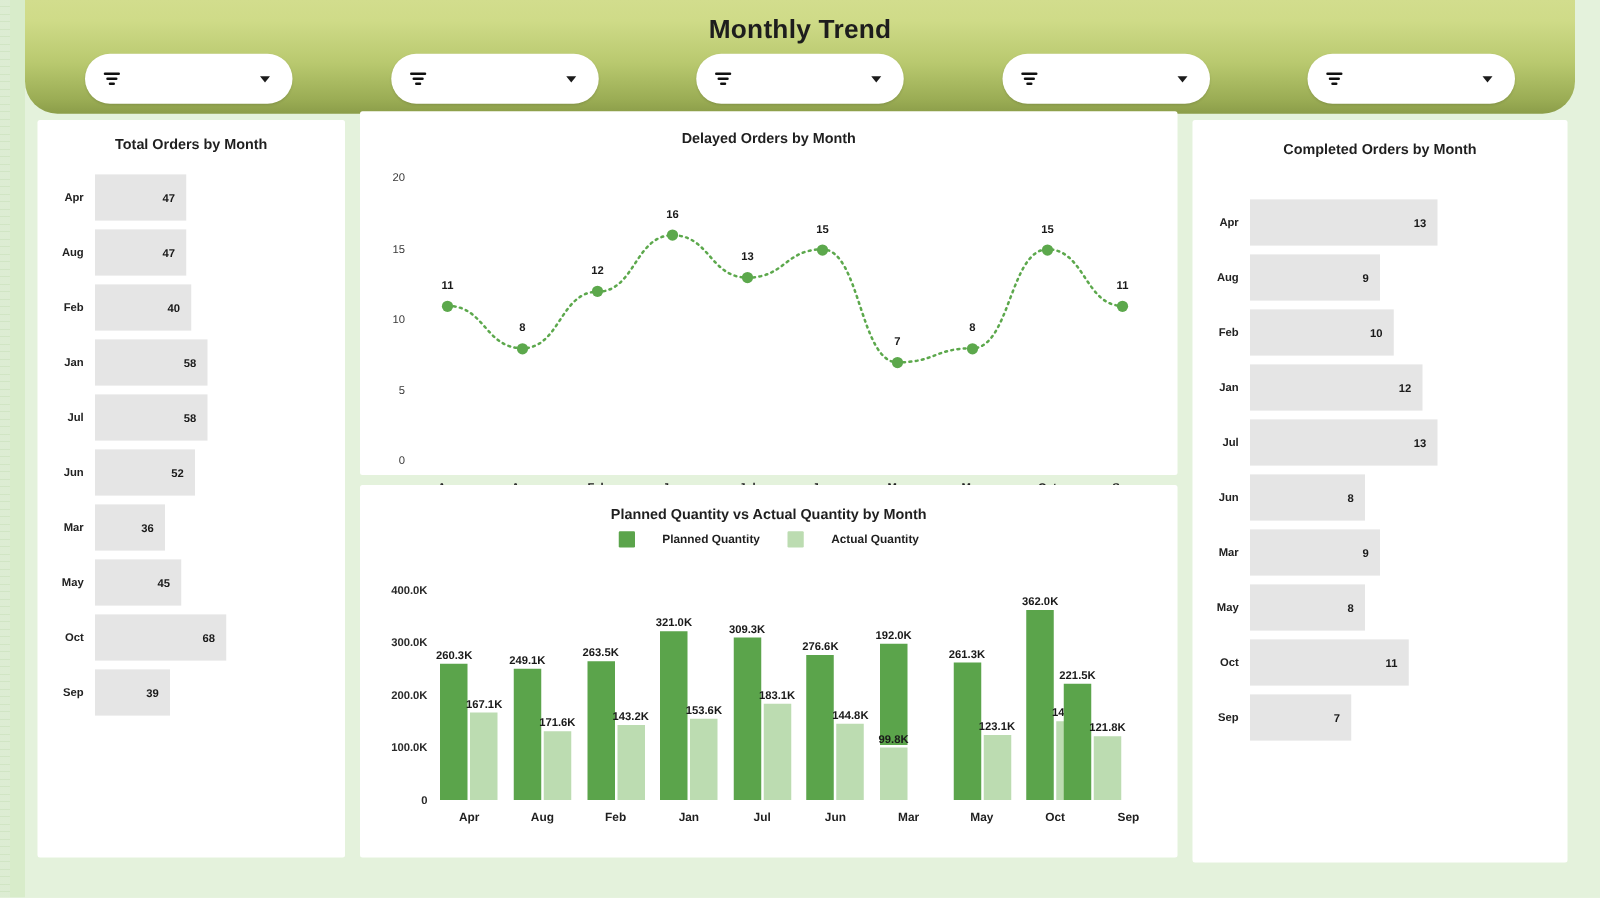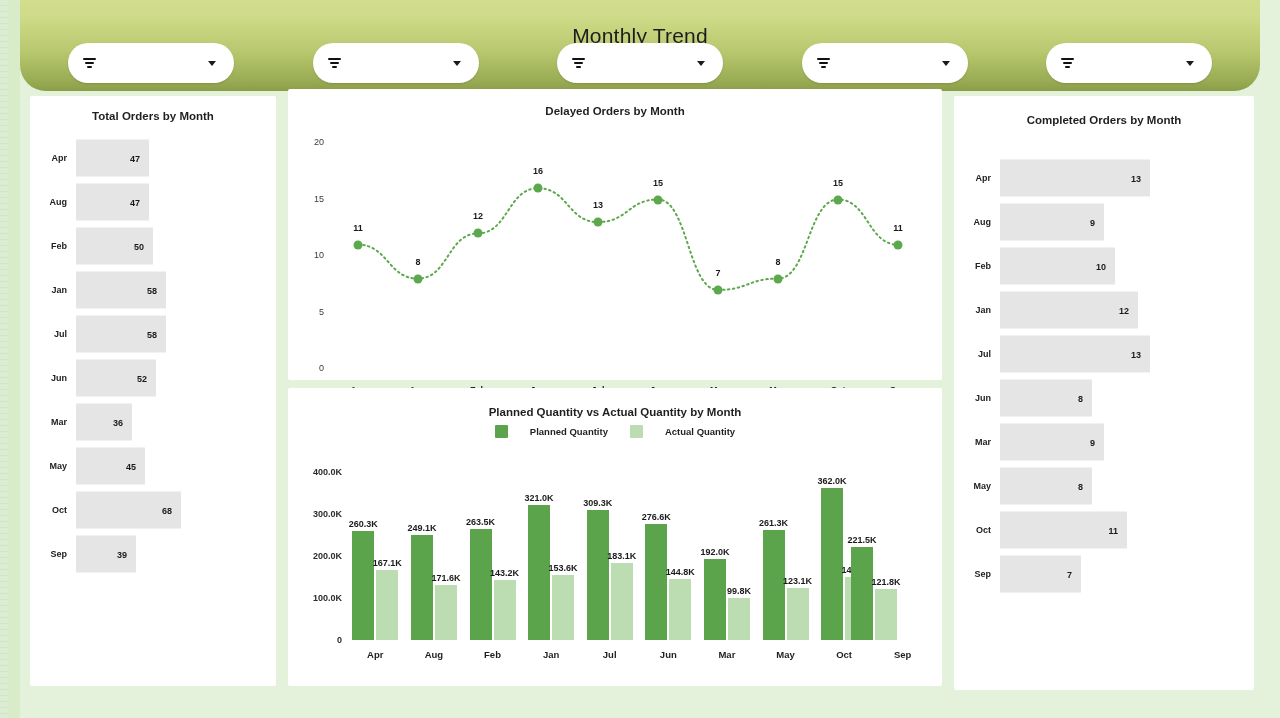--- a/index.html
+++ b/index.html
@@ -29,23 +29,23 @@
   }
 
   
   .header {
     position: absolute; left: 20px; top: 0; width: 1240px; height: 91px;
     background: linear-gradient(to bottom, #d2dd8d 0%, #cfdb88 18%, #b9c96f 55%, #9aac54 88%, #8b9d49 100%);
     border-radius: 0 0 26px 26px;
   }
   .header-title {
     text-align: center;
-    font-size: 21px; font-weight: normal; color: #1d1d1d;
+    font-size: 21px; font-weight: bold; color: #1d1d1d;
     letter-spacing: .2px;
-    padding-top: 24px;
+    padding-top: 12px;
   }
   .filter-row {
     position: absolute; left: 0; top: 43px; width: 1240px; height: 42px;
     display: flex; justify-content: space-between; padding: 0 48px;
   }
   .filter-pill {
     width: 166px; height: 40px;
     background: #fff;
     border-radius: 22px;
     display: flex; align-items: center;
@@ -251,21 +251,21 @@
           <span class="hbar-track">
             <span class="hbar" style="width:73px">
               <span class="hbar-value">47</span>
             </span>
           </span>
         </div>
         <div class="hbar-row">
           <span class="hbar-label">Feb</span>
           <span class="hbar-track">
             <span class="hbar" style="width:77px">
-              <span class="hbar-value">50</span>
+              <span class="hbar-value">40</span>
             </span>
           </span>
         </div>
         <div class="hbar-row">
           <span class="hbar-label">Jan</span>
           <span class="hbar-track">
             <span class="hbar" style="width:90px">
               <span class="hbar-value">58</span>
             </span>
           </span>
@@ -430,21 +430,21 @@
         <div class="vb-xtick" style="left: 321.7px;">Jul</div>
         <div class="vb-group" style="left: 357.3px;">
           <div class="vb-bar planned" style="height: 116px;">
             <span class="vb-lab">276.6K</span>
           </div>
           <div class="vb-bar actual" style="height: 61px;">
             <span class="vb-lab">144.8K</span>
           </div>
         </div>
         <div class="vb-xtick" style="left: 380.3px;">Jun</div>
-        <div class="vb-group" style="left: 415.9px;">
+        <div class="vb-group" style="left: 415.9px; flex-direction: column;">
           <div class="vb-bar planned" style="height: 81px;">
             <span class="vb-lab">192.0K</span>
           </div>
           <div class="vb-bar actual" style="height: 42px;">
             <span class="vb-lab">99.8K</span>
           </div>
         </div>
         <div class="vb-xtick" style="left: 438.9px;">Mar</div>
         <div class="vb-group" style="left: 474.5px;">
           <div class="vb-bar planned" style="height: 110px;">

